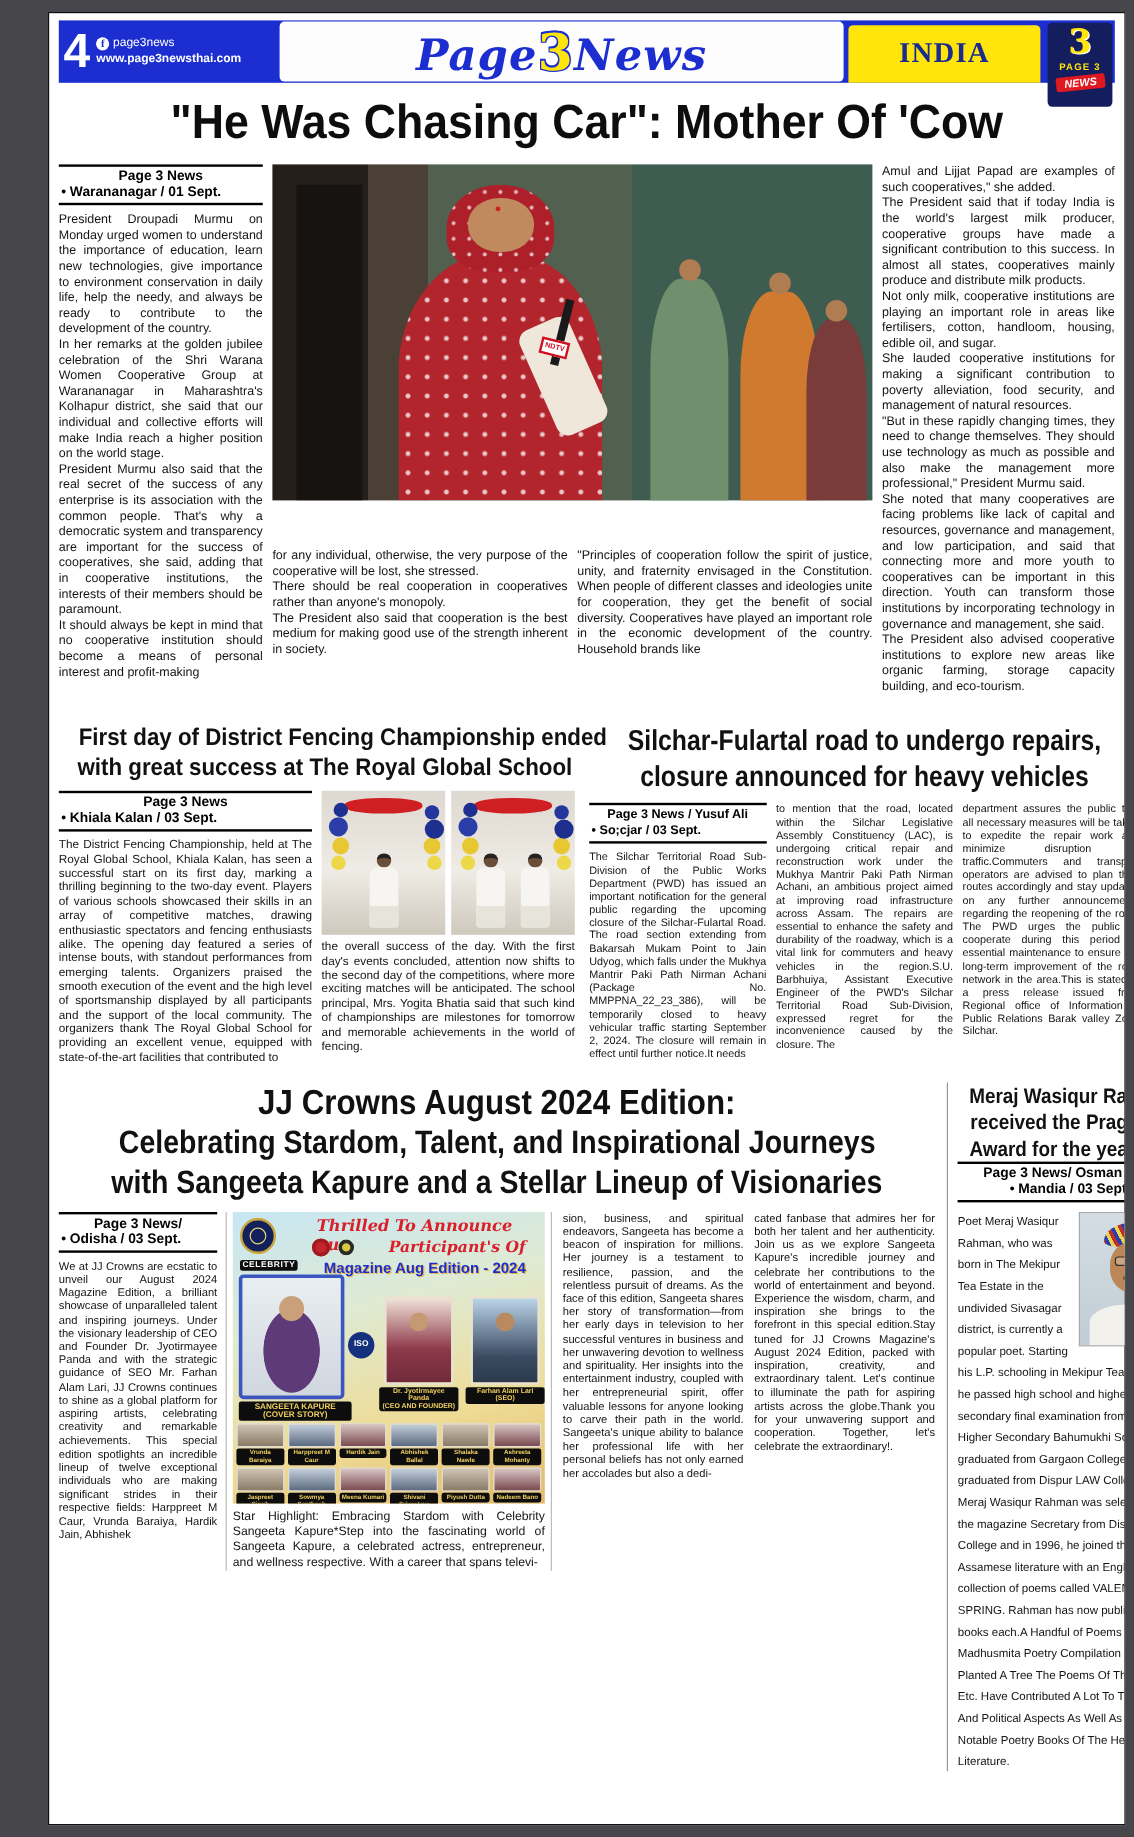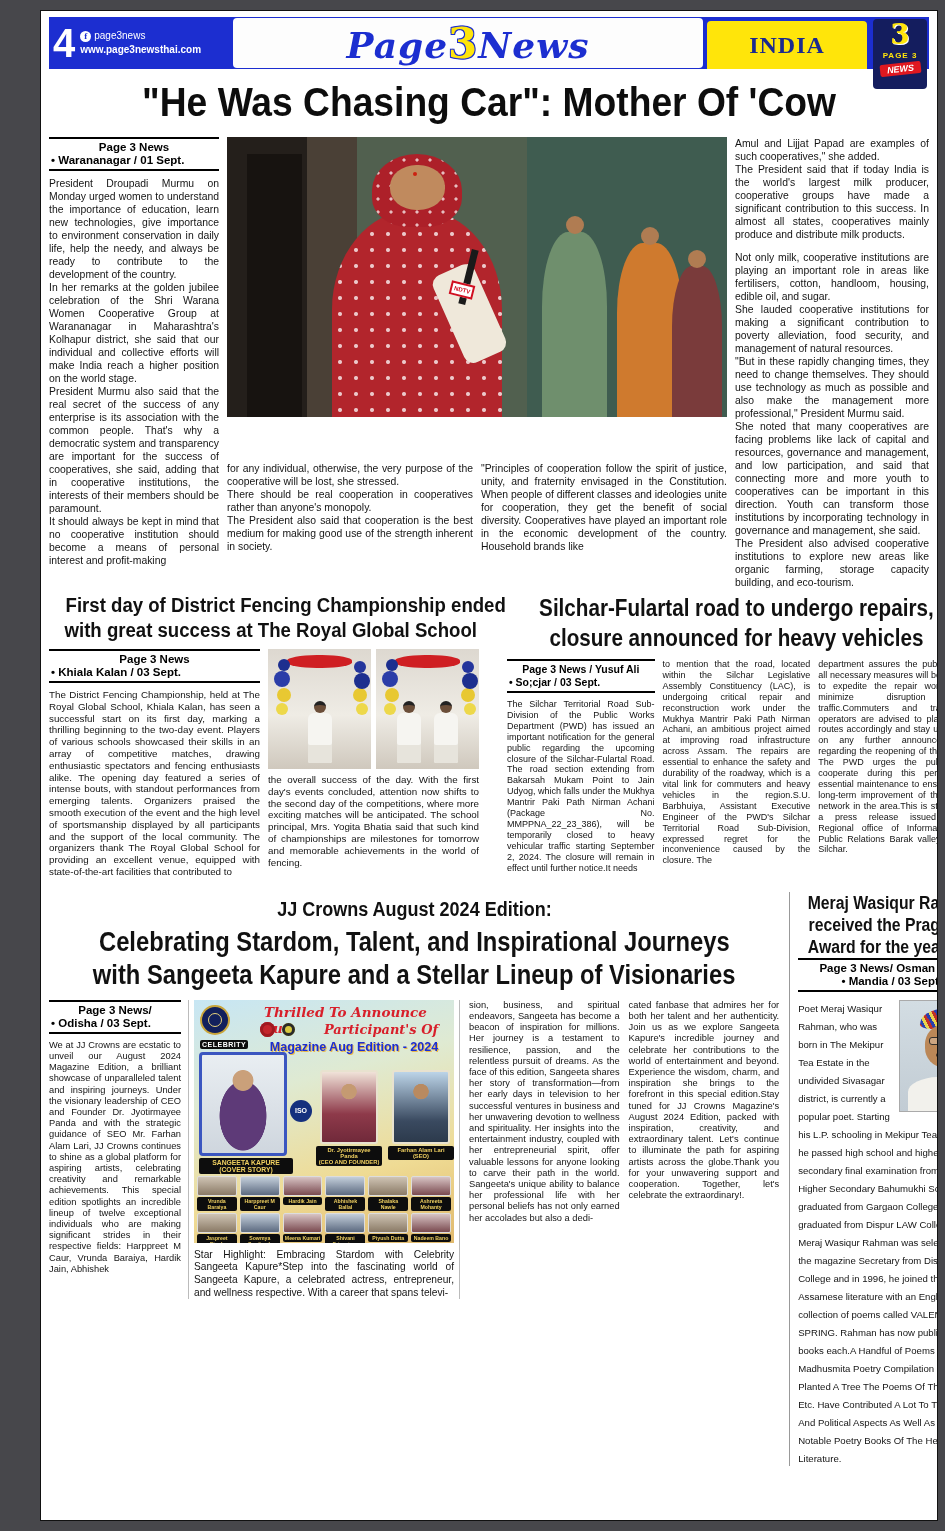--- a/index.html
+++ b/index.html
@@ -70,21 +70,21 @@
   .mp-mic { position:absolute; left:47.5%; top:40%; width:7px; height:56px; background:#1a1a1a; transform:rotate(14deg); }
   .mp-micflag { position:absolute; left:44.6%; top:52%; background:#fff; border:2px solid #d01020; color:#d01020;
       font-size:6px; font-weight:bold; padding:2px 2px; transform:rotate(14deg); }
   .mp-fig { position:absolute; border-radius:40% 40% 0 0; }
   .mp-fig .h { position:absolute; left:50%; top:-16px; transform:translateX(-50%); width:18px; height:18px; background:#b07c52; border-radius:50%; }
   .f1 { right:24%; top:34%; width:13%; height:66%; background:#6f8f6d; }
   .f2 { right:9%; top:38%; width:13%; height:62%; background:#cf7a2e; }
   .f3 { right:1%; top:46%; width:10%; height:54%; background:#7a3b3b; }
 
   
-  .sec2 { display:grid; grid-template-columns:430px 1fr; gap:28px; margin-top:4px; }
+  .sec2 { display:grid; grid-template-columns:430px 1fr; gap:12px; margin-top:24px; }
   .fence-headline { font-size:20px; line-height:25px; }
   .fence-cols { display:flex; gap:8px; margin-top:6px; }
   .fence-cols .col { flex:1; }
   .fence .body-text { font-size:9.8px; line-height:11.8px; }
   .fence .byline { width:215px; }
   .fence-photos { display:flex; gap:5px; margin-bottom:5px; }
   .fence-photo { position:relative; width:103px; height:120px; overflow:hidden;
       background:linear-gradient(180deg,#ddd8d0 0%,#efece5 55%,#cfc8bd 100%); }
   .fp-banner { position:absolute; top:6px; left:18%; width:64%; height:13px; background:#cf1f23; border-radius:45%; }
   .fp-poms { position:absolute; top:10px; left:10px; width:12px; height:12px; border-radius:50%; background:#1d2f8f;
@@ -94,21 +94,21 @@
   .fp-kid .kh { position:absolute; top:0; left:50%; transform:translateX(-50%); width:12px; height:12px; background:#6b4e39; border-radius:50%; border-top:4px solid #222; }
   .fp-kid .kb { position:absolute; top:12px; left:0; width:24px; height:50px; background:#f6f5f1; border-radius:6px 6px 2px 2px; box-shadow:inset 0 -18px 0 #e7e4dc; }
   .fp-kid.k2l { left:32%; } .fp-kid.k2r { left:68%; }
   .silchar-headline { font-size:24px; line-height:30px; font-weight:bold; }
   .sil-cols { display:grid; grid-template-columns:repeat(3,1fr); gap:8px; margin-top:6px; }
   .sil .body-text { font-size:9px; line-height:10.9px; }
   .sil .byline .src, .sil .byline .dl { font-size:10.5px; }
 
   
   .sec3 { display:grid; grid-template-columns:1fr 196px; gap:10px; margin-top:14px; }
-  .jj-headline1 { font-size:20px; line-height:34px; }
+  .jj-headline1 { font-size:29px; line-height:34px; }
   .jj-headline23 { font-size:27px; line-height:33px; }
   .jj-grid { display:grid; grid-template-columns:132px 272px 1fr 1fr; gap:7px; margin-top:8px; }
   .jj .body-text { font-size:9.3px; line-height:11.2px; }
   .jj-mid { border-left:1px solid #bbb; border-right:1px solid #bbb; padding:0 5px; }
   .jj-c3, .jj-c4 { padding-left:2px; }
   .mid-cols { display:flex; gap:7px; margin-top:6px; }
   .mid-cols .col { flex:1; }
   .mid-cols .body-text { font-size:10.2px; line-height:12.6px; }
 
   
@@ -228,21 +228,21 @@
         </div>
       <div class="mp-fig f3">
           <div class="h"></div>
         </div>
     </div>
     <div class="body-text" style="grid-column:2;grid-row:2;">for any individual, otherwise, the very purpose of the cooperative will be lost, she stressed.
 There should be real cooperation in cooperatives rather than anyone's monopoly.
 The President also said that cooperation is the best medium for making good use of the strength inherent in society.</div>
     <div class="body-text" style="grid-column:3;grid-row:2;">"Principles of cooperation follow the spirit of justice, unity, and fraternity envisaged in the Constitution. When people of different classes and ideologies unite for cooperation, they get the benefit of social diversity. Cooperatives have played an important role in the economic development of the country. Household brands like</div>
     <div class="a1c4">
-      <div class="body-text" style="margin-bottom: 10px; display: block;">Amul and Lijjat Papad are examples of such cooperatives," she added.
+      <div class="body-text" style="margin-bottom: 0; display: block;">Amul and Lijjat Papad are examples of such cooperatives," she added.
 The President said that if today India is the world's largest milk producer, cooperative groups have made a significant contribution to this success. In almost all states, cooperatives mainly produce and distribute milk products.</div>
       <div class="body-text">Not only milk, cooperative institutions are playing an important role in areas like fertilisers, cotton, handloom, housing, edible oil, and sugar.
 She lauded cooperative institutions for making a significant contribution to poverty alleviation, food security, and management of natural resources.
 "But in these rapidly changing times, they need to change themselves. They should use technology as much as possible and also make the management more professional," President Murmu said.
 She noted that many cooperatives are facing problems like lack of capital and resources, governance and management, and low participation, and said that connecting more and more youth to cooperatives can be important in this direction. Youth can transform those institutions by incorporating technology in governance and management, she said.
 The President also advised cooperative institutions to explore new areas like organic farming, storage capacity building, and eco-tourism.</div>
     </div>
 
   </div>
 

